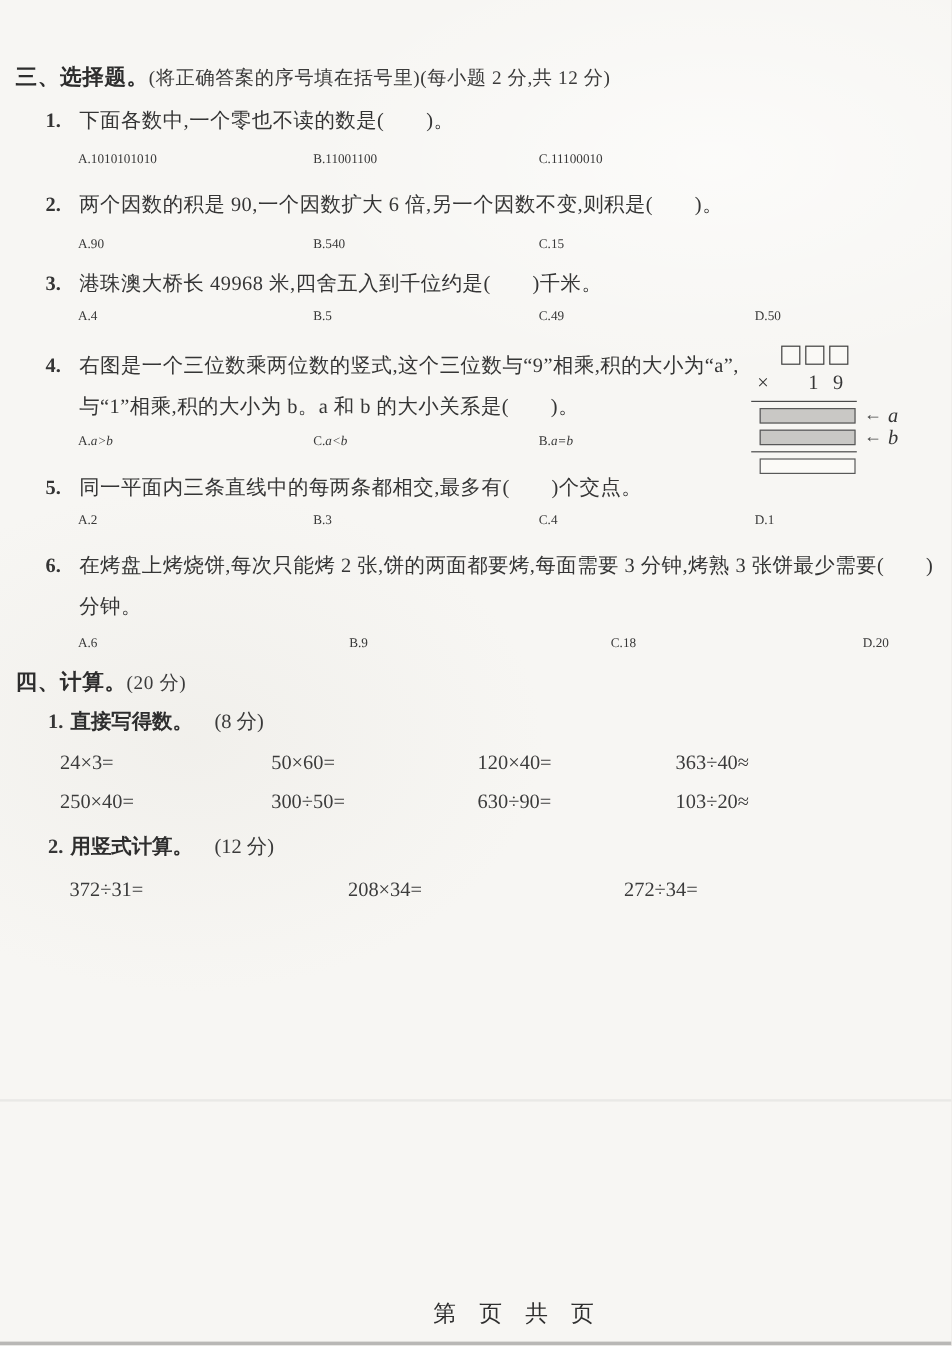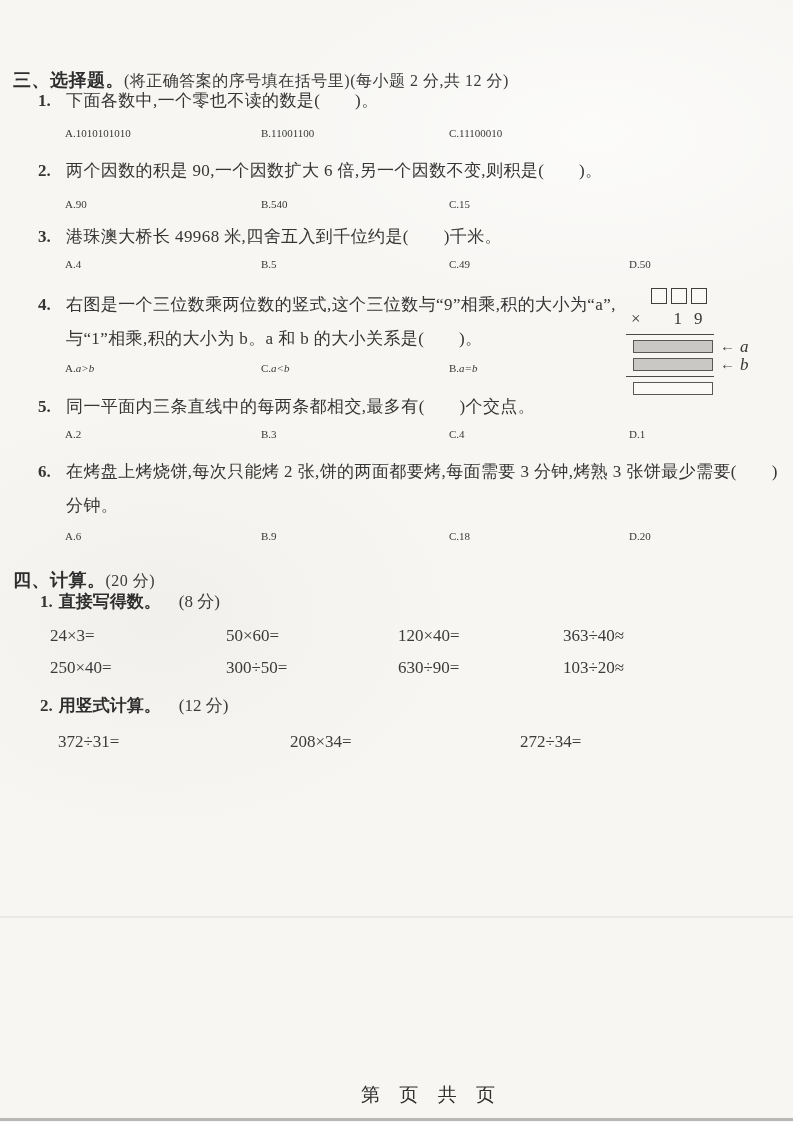--- a/index.html
+++ b/index.html
@@ -60,21 +60,21 @@
   .dlabel { margin-left:5px; font-size:17px; }
 
   .footer { position:absolute; left:0; top:1082px; width:793px; text-align:center;
             font-family:"Liberation Sans", sans-serif; font-size:19px; color:#2f2f2f; letter-spacing:7px;margin-left:35px; }
 </style>
 </head>
 <body>
 
 <div class="page">
 
-  <div class="sec-h" style="top:52px;margin-top:16px;">
+  <div class="sec-h" style="top:52px;">
     <span>三、选择题。</span><span class="sub">(将正确答案的序号填在括号里)(每小题 2 分,共 12 分)</span>
   </div>
 
   <div class="q-stem" style="top:84px; width:700px;">
     <span class="q-num">1.</span>
     <span class="q-text">下面各数中,一个零也不读的数是(　　)。</span>
   </div>
   <div class="opts" style="top:127px;">
     <span class="opt">A.1010101010</span>
     <span class="opt">B.11001100</span>
@@ -148,28 +148,28 @@
     <span class="opt">A.2</span>
     <span class="opt">B.3</span>
     <span class="opt">C.4</span>
     <span class="opt">D.1</span>
   </div>
 
   <div class="q-stem" style="top:455px; width:752px;">
     <span class="q-num">6.</span>
     <span class="q-text" style="width:712px;">在烤盘上烤烧饼,每次只能烤 2 张,饼的两面都要烤,每面需要 3 分钟,烤熟 3 张饼最少需要(　　)分钟。</span>
   </div>
-  <div class="opts" style="top:530px;">
+  <div class="opts" style="top:530px;gap:30px;">
     <span class="opt">A.6</span>
     <span class="opt">B.9</span>
     <span class="opt">C.18</span>
     <span class="opt">D.20</span>
   </div>
 
-  <div class="sec-h" style="top:568px;">
+  <div class="sec-h" style="top:556px;">
     <span>四、计算。</span><span class="sub">(20 分)</span>
   </div>
 
   <div class="part-h" style="top:590px;">
     <span class="pnum">1.</span><span class="ptitle">直接写得数。</span><span class="pscore">(8 分)</span>
   </div>
   <div class="calc-row" style="top:626px;">
     <span>24×3=</span>
     <span>50×60=</span>
     <span>120×40=</span>

